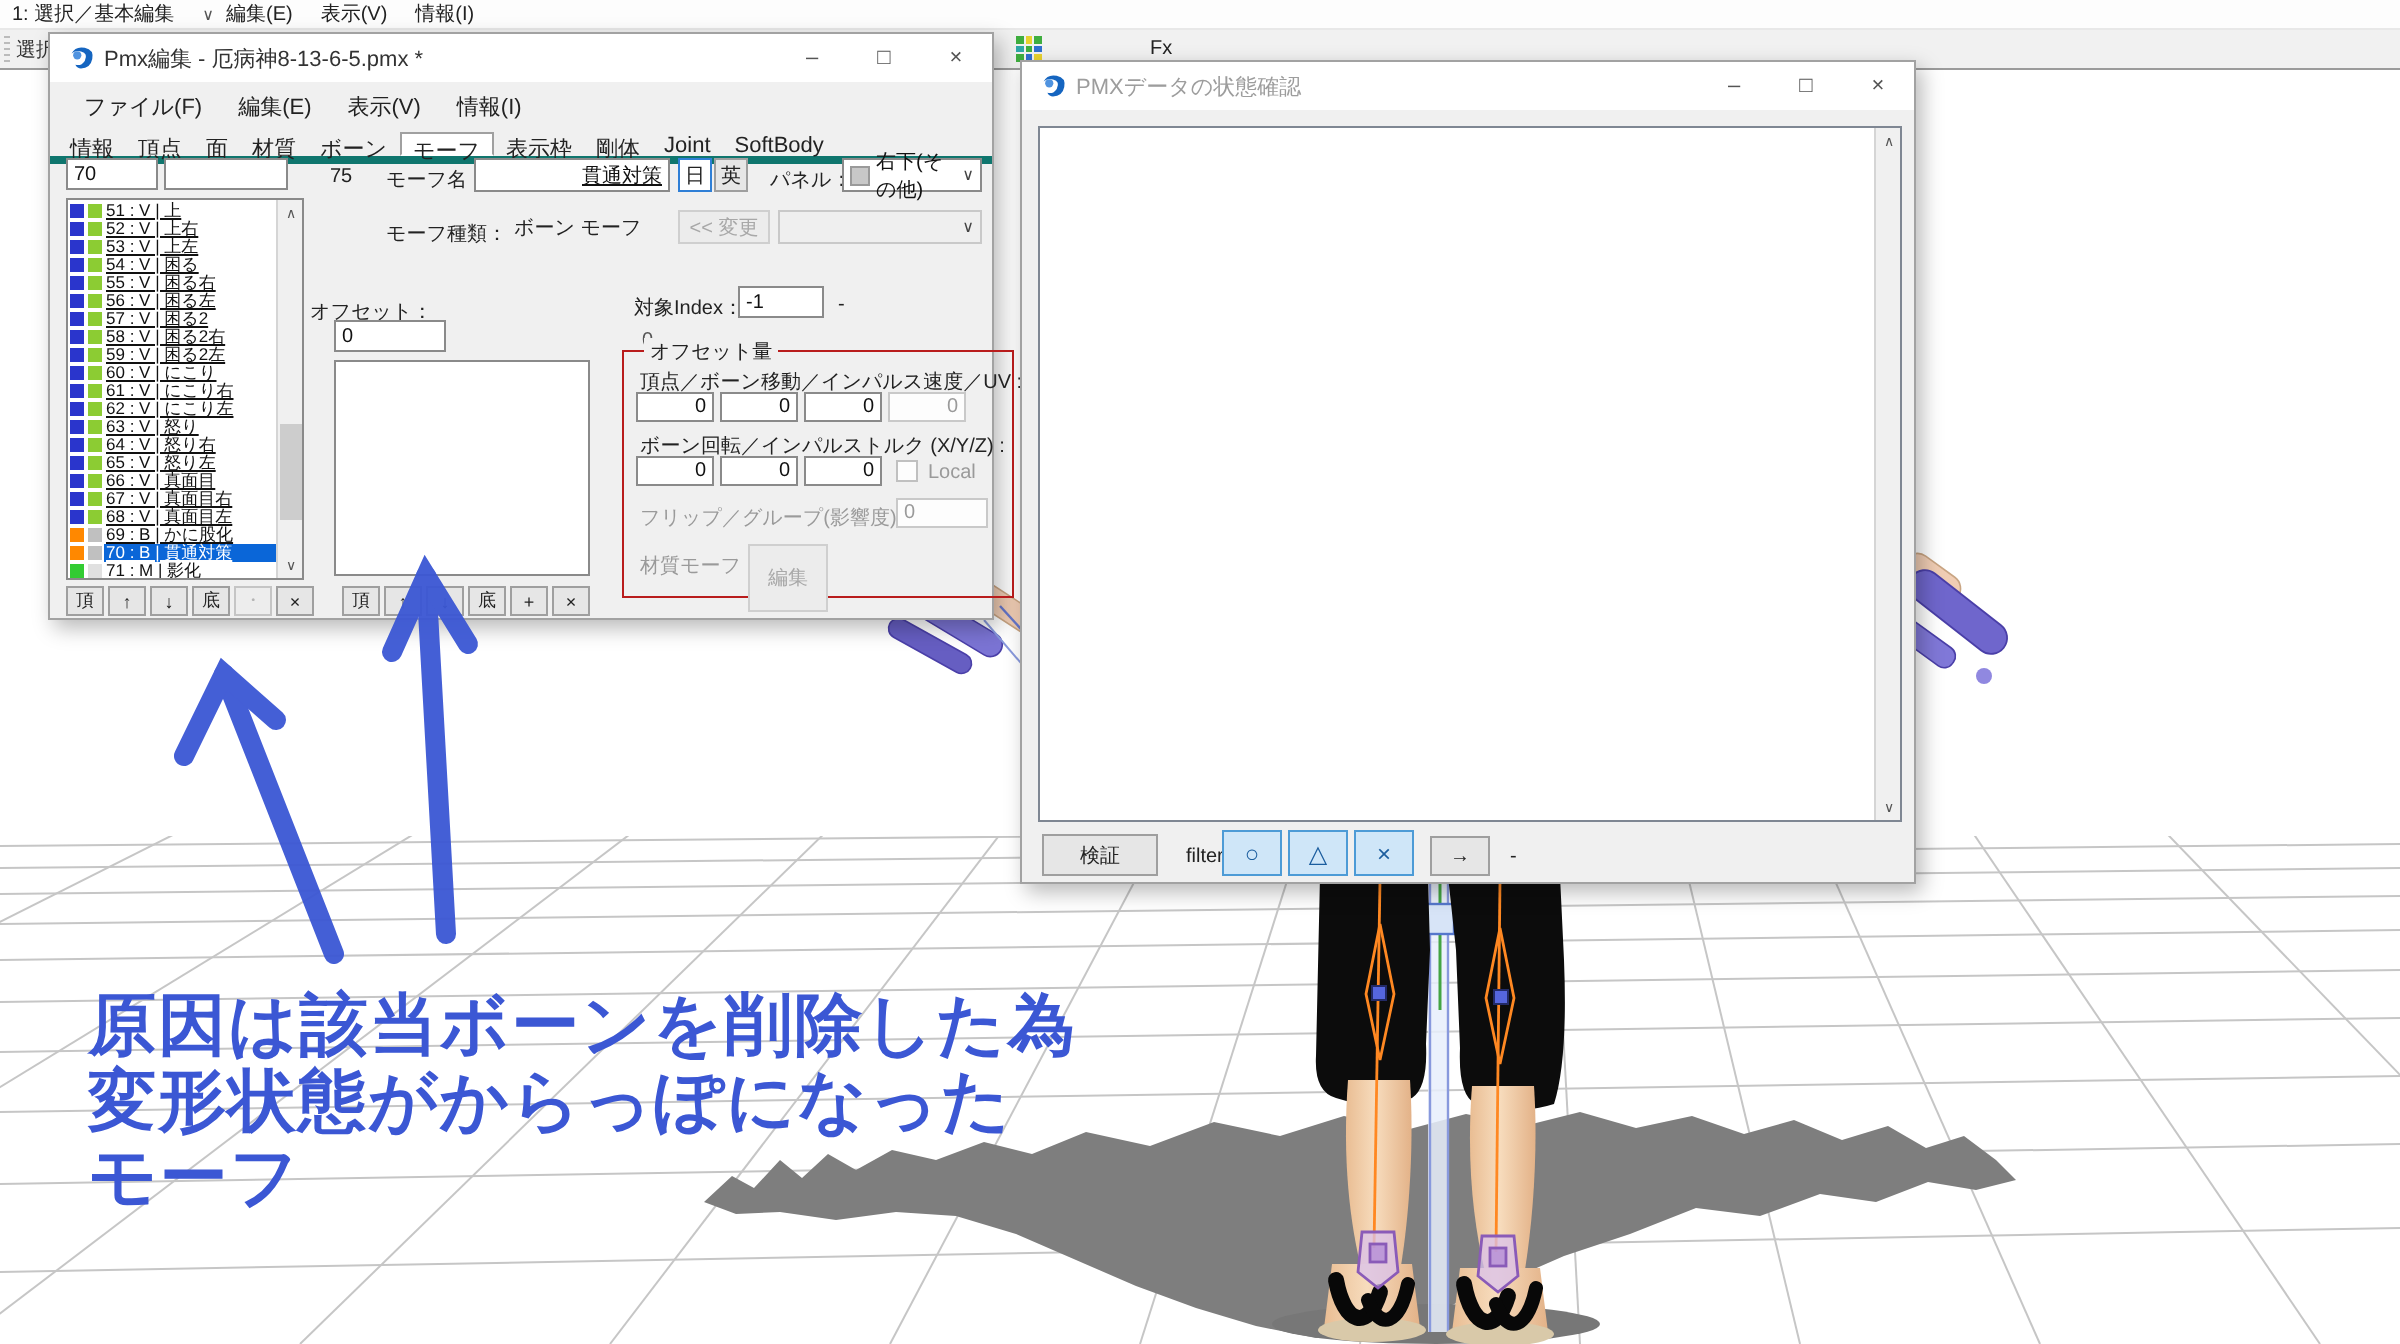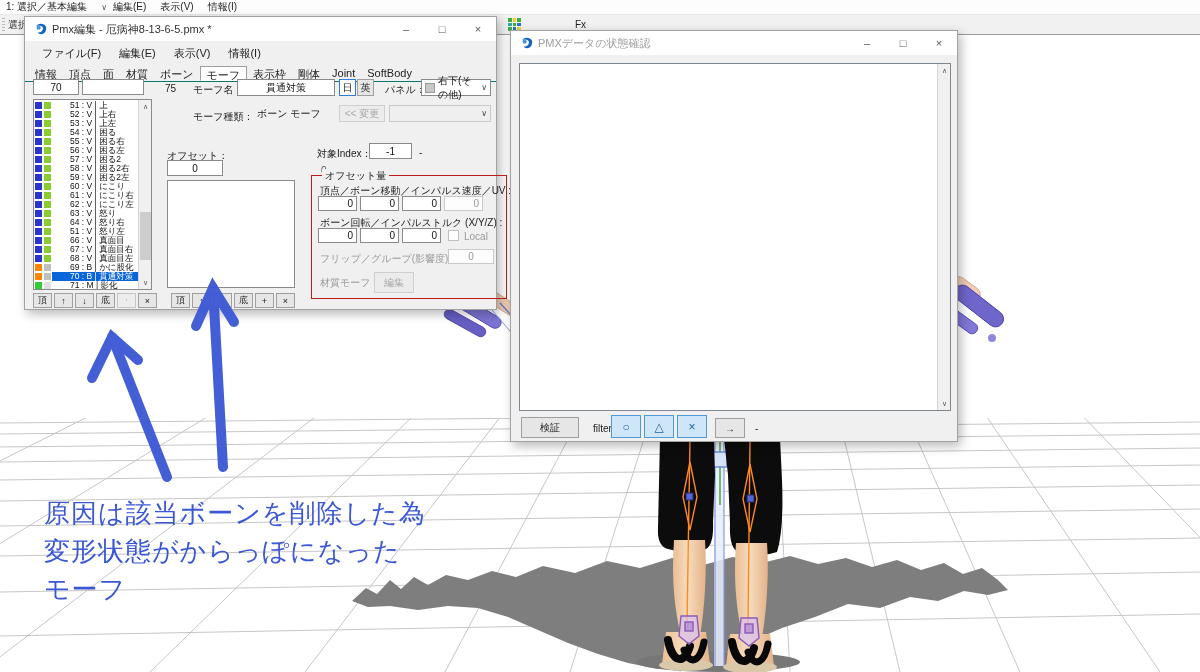--- a/index.html
+++ b/index.html
@@ -33,27 +33,27 @@
   .title-text { font-size:11px; color:#333; margin-left:4px;text-align:center; }
   .title-text.inactive { color:#9d9d9d; }
   .win-btns { margin-left:auto; display:flex; height:24px; }
   .win-btn { width:36px; height:24px; display:flex; align-items:center; justify-content:center;
     font-size:11px; color:#555; }
   .appicon { width:15px; height:15px; flex:0 0 auto; }
 
   
   #pmx-menu { display:flex; font-size:11px; color:#222; padding:3px 4px 2px 8px; gap:0; background:#f0f0f0;}
   #pmx-menu span { padding:2px 9px; }
-  #pmx-tabs { display:flex; font-size:11px; color:#222; padding:0 0 0 4px; border-bottom:1px solid #0f766e; height:17px; }
+  #pmx-tabs { display:flex; font-size:11px; color:#222; padding:0 0 0 4px; border-bottom:4px solid #0f766e; height:17px; }
   .tab { padding:1px 6px 0 6px; margin-top:1px; }
   .tab.active { background:#fff; border:1px solid #a0a0a0; border-bottom:1px solid #fff; }
 
   .tbx { position:absolute; background:#fff; border:1px solid #8a8a8a; font-size:10px;
-    color:#111; text-align:center; padding:1px 3px; overflow:hidden; white-space:nowrap; }
-  .tbx.left { text-align:center; }
+    color:#111; text-align:left; padding:1px 3px; overflow:hidden; white-space:nowrap; }
+  .tbx.left { text-align:right;text-decoration:underline; }
   .tbx.dis { color:#9a9a9a; border-color:#c9c9c9; background:#fdfdfd; }
   .lbl { position:absolute; font-size:10px; color:#222; white-space:nowrap; }
   .lbl.dim { color:#9a9a9a; }
   .btn { position:absolute; background:#e6e6e6; border:1px solid #9f9f9f; font-size:10px;
     color:#222; display:flex; align-items:center; justify-content:center; }
   .btn.blue { background:#fff; border:1px solid #2f7fd6; }
   .btn.dis { background:#ececec; border-color:#cfcfcf; color:#a8a8a8; }
   .drop { position:absolute; background:#fff; border:1px solid #8a8a8a; font-size:10px; color:#111;
     display:flex; align-items:center; padding:0 3px; gap:3px; }
   .drop .caret { margin-left:auto; color:#444; font-size:8px; }
@@ -61,21 +61,21 @@
   .swatch { width:10px; height:10px; background:#c8c8c8; border:1px solid #9a9a9a; flex:0 0 auto; }
   .group { position:absolute; border:1px solid #b91c1c; }
   .group-title { position:absolute; top:-7px; left:10px; background:#f0f0f0; padding:0 3px; font-size:10px; color:#222; }
 
   
   #morph-list-box { position:absolute; left:8px; top:82px; width:119px; height:191px;
     background:#fff; border:1px solid #8a8a8a; overflow:hidden; }
   .mrow { display:flex; align-items:center; height:9px; font-size:8.5px; line-height:9px;
     color:#111; white-space:nowrap; }
   .mrow .sw { width:7px; height:7px; margin:0 1px 0 1px; flex:0 0 auto; }
-  .mrow .mtxt { flex:1; padding-left:18px; }
+  .mrow .mtxt { flex:1; padding-left:1px;text-decoration:underline; }
   .mrow.sel .mtxt { background:#0a66d8; color:#fff; }
   .vscroll { position:absolute; right:0; top:0; width:13px; height:100%; background:#f0f0f0;
     border-left:1px solid #d5d5d5; font-size:7px; color:#555; }
   .vscroll .sa { position:absolute; left:0; width:13px; height:13px; display:flex; align-items:center; justify-content:center; }
   .vscroll .thumb { position:absolute; left:1px; width:11px; background:#cdcdcd; }
 
   .btnrow { position:absolute; display:flex; gap:2px; }
   .btnrow .sbtn { width:19px; height:15px; background:#e6e6e6; border:1px solid #9f9f9f;
     font-size:9px; display:flex; align-items:center; justify-content:center; color:#222; }
   .btnrow .sbtn.dim { color:#b5b5b5; background:#ededed; border-color:#c5c5c5; }
@@ -86,22 +86,22 @@
   .numrow .ntbx.dis { color:#9a9a9a; border-color:#c9c9c9; background:#fdfdfd; }
 
   
   #state-list { position:absolute; left:8px; top:32px; width:432px; height:348px;
     background:#fff; border:1px solid #7f8793; }
   .filterbtn { width:30px; height:23px; background:#cfe6f8; border:1px solid #4d9bd6;
     color:#1b5d9e; font-size:12px; display:flex; align-items:center; justify-content:center; }
   #filter-buttons { position:absolute; left:100px; top:384px; display:flex; gap:3px; }
 
   
-  #annotation { left:44px; top:494px; z-index:30; font-size:26px; line-height:38px;
-    font-weight:normal; letter-spacing:1px; }
+  #annotation { left:44px; top:494px; z-index:30; font-size:34px; line-height:38px;
+    font-weight:bold; letter-spacing:1px; }
   #arrows { left:0; top:0; width:1200px; height:672px; z-index:29; pointer-events:none; }
   svg { display:block; }
 </style>
 </head>
 <body>
 
 <div id="viewport" class="abs">
   <svg width="1200" height="637" viewBox="0 35 1200 637">
     <defs>
       <clipPath id="floorclip">
@@ -334,21 +334,21 @@
           <span class="mtxt">63 : V | 怒り</span>
         </div>
         <div class="mrow">
           <span class="sw" style="background: rgb(42, 53, 204);"></span>
           <span class="sw" style="background: rgb(140, 204, 51);"></span>
           <span class="mtxt">64 : V | 怒り右</span>
         </div>
         <div class="mrow">
           <span class="sw" style="background: rgb(42, 53, 204);"></span>
           <span class="sw" style="background: rgb(140, 204, 51);"></span>
-          <span class="mtxt">51 : V | 怒り左</span>
+          <span class="mtxt">65 : V | 怒り左</span>
         </div>
         <div class="mrow">
           <span class="sw" style="background: rgb(42, 53, 204);"></span>
           <span class="sw" style="background: rgb(140, 204, 51);"></span>
           <span class="mtxt">66 : V | 真面目</span>
         </div>
         <div class="mrow">
           <span class="sw" style="background: rgb(42, 53, 204);"></span>
           <span class="sw" style="background: rgb(140, 204, 51);"></span>
           <span class="mtxt">67 : V | 真面目右</span>
@@ -400,21 +400,21 @@
     <span class="caret">∨</span>
   </div>
 
   <span class="lbl" style="left:168px; top:93px;">モーフ種類：</span>
   <span class="lbl" style="left:232px; top:90px;">ボーン モーフ</span>
   <div class="btn dis" style="left:314px; top:88px; width:46px; height:17px;">&lt;&lt; 変更</div>
   <div class="drop dis" style="left:364px; top:88px; width:102px; height:17px;">
     <span class="caret">∨</span>
   </div>
 
-  <span class="lbl" style="left:142px; top:132px;">オフセット：</span>
+  <span class="lbl" style="left:130px; top:132px;">オフセット：</span>
   <input class="tbx" style="left: 142px; top: 143px; width: 56px; height: 16px;" readonly="" value="0">
   <span class="lbl" style="left:296px; top:148px; color:#555;">0</span>
   <div style="position:absolute; left:142px; top:163px; width:128px; height:108px; background:#fff; border:1px solid #8a8a8a;"></div>
   <div class="btnrow" id="offset-list-buttons" style="left:146px; top:276px;">
       <span class="sbtn">頂</span>
       <span class="sbtn">↑</span>
       <span class="sbtn">↓</span>
       <span class="sbtn">底</span>
       <span class="sbtn">+</span>
       <span class="sbtn">×</span>
@@ -437,21 +437,21 @@
     <div class="numrow" id="row2-inputs" style="left:6px; top:52px;">
         <input class="ntbx" readonly="" value="0" style="">
         <input class="ntbx" readonly="" value="0" style="">
         <input class="ntbx" readonly="" value="0" style="">
       </div>
     <span style="position:absolute; left:136px; top:54px; width:11px; height:11px; background:#fdfdfd; border:1px solid #c0c0c0;"></span>
     <span class="lbl dim" style="left:152px; top:55px;">Local</span>
     <span class="lbl dim" style="left:8px; top:76px;">フリップ／グループ(影響度)：</span>
     <input class="tbx dis" style="left: 136px; top: 73px; width: 46px; height: 15px;" readonly="" value="0">
     <span class="lbl dim" style="left:8px; top:100px;">材質モーフ：</span>
-    <div class="btn dis" style="left:62px; top:96px; width:40px; height:21px;">編集</div>
+    <div class="btn dis" style="left:62px; top:96px; width:40px; height:34px;">編集</div>
   </div>
 </div>
 
 <div class="win" style="left:510px; top:30px; width:448px; height:412px;">
   <div class="titlebar">
     <svg class="appicon" viewBox="0 0 16 16">
       <path d="M3,5 Q5,1 10,2 Q15,3 14,8 Q13,13 8,13 Q6,13 5,11 Q8,12 10,9 Q12,5 8,4 Q5,3 3,5 Z" fill="#1565c0"></path>
       <circle cx="6" cy="6" r="2.2" fill="#4f93e0"></circle>
     </svg>
     <span class="title-text inactive">PMXデータの状態確認</span>

